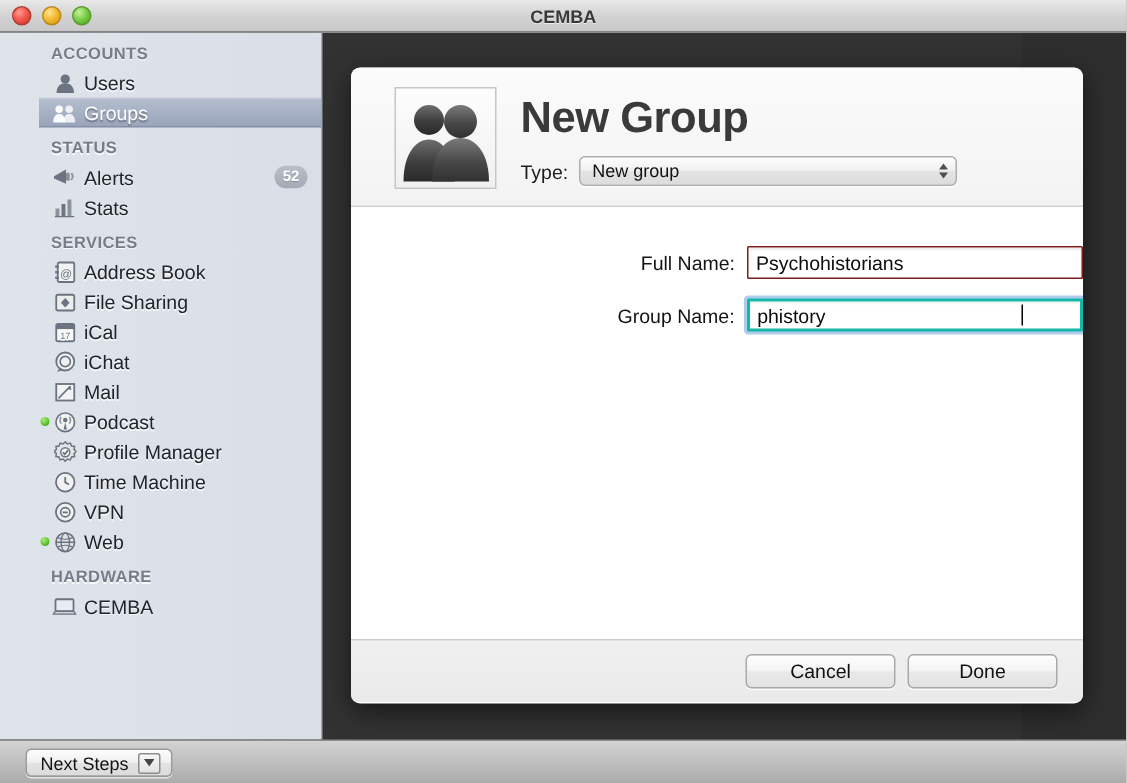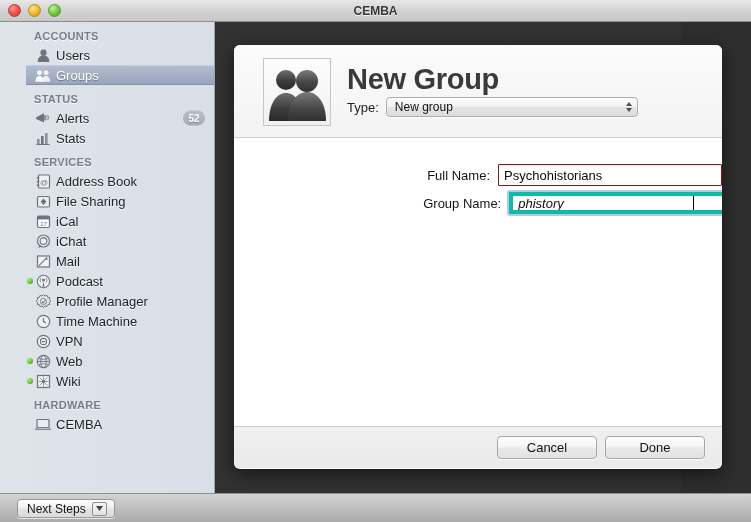--- a/index.html
+++ b/index.html
@@ -146,21 +146,21 @@
     border: 1px solid #c6c6c6;
     box-sizing: border-box;
   }
   .sheet-title {
     position: absolute; left: 113px; top: 18px;
     font-size: 29px; font-weight: bold;
     color: #3a3a3a;
     letter-spacing: -0.3px;
   }
   .type-row {
-    position: absolute; left: 113px; top: 52px;
+    position: absolute; left: 113px; top: 59px;
     display: flex; align-items: center;
   }
   .type-label {
     font-size: 13px; color: #1d1d1d;
     margin-right: 7px;
   }
   .popup {
     position: relative;
     width: 252px; height: 20px;
     background: linear-gradient(to bottom, #fdfdfd 0%, #f0f0f0 48%, #e4e4e4 52%, #dcdcdc 100%);
@@ -215,23 +215,22 @@
     background: #ffffff;
     font-family: "Liberation Sans", sans-serif;
     font-size: 13px;
     color: #0c0c0c;
     padding: 0 5px;
     border-radius: 1px;
     box-shadow: inset 0 1px 2px rgba(0,0,0,0.12);
     outline: none;
   }
   .field-input.focused {
-    border: 4px solid #14b8a6;
+    border: 2px solid #14b8a6;
     box-shadow: 0 0 0 2px rgba(110,160,218,0.55), inset 0 1px 2px rgba(0,0,0,0.08);
-    font-style: italic;
   }
   .caret {
     position: absolute;
     width: 1px; height: 14px;
     background: #000;
     left: 447px;
     top: 4px;
   }
 
   .sheet-foot {
@@ -446,31 +445,20 @@
           <span class="sb-dot"></span>
           <span class="sb-icon">
             <svg width="15" height="15" viewBox="0 0 15 15">
               <circle cx="7.5" cy="7.5" r="6.2" fill="#dfe3e6" stroke="#6b7480" stroke-width="1.1"></circle>
               <ellipse cx="7.5" cy="7.5" rx="2.8" ry="6.2" fill="none" stroke="#6b7480" stroke-width="0.9"></ellipse>
               <path d="M1.4 7.5 H13.6" stroke="#6b7480" stroke-width="0.9"></path>
               <path d="M2.6 4.4 q4.9 2.2 9.8 0 M2.6 10.6 q4.9-2.2 9.8 0" stroke="#6b7480" stroke-width="0.8" fill="none"></path>
             </svg>
           </span>
           <span class="sb-label">Web</span>
-        </div>
-        <div class="sb-row">
-          <span class="sb-dot"></span>
-          <span class="sb-icon">
-            <svg width="15" height="15" viewBox="0 0 15 15">
-              <rect x="1.5" y="1.5" width="12" height="12" fill="#f2f2f2" stroke="#6b7480" stroke-width="1.2"></rect>
-              <path d="M3.5 3.5 L11.5 11.5 M11.5 3.5 L3.5 11.5 M7.5 2.5 V12.5 M2.5 7.5 H12.5" stroke="#8a929c" stroke-width="0.9"></path>
-              <circle cx="7.5" cy="7.5" r="1.6" fill="#6b7480"></circle>
-            </svg>
-          </span>
-          <span class="sb-label">Wiki</span>
         </div>
         <div class="sb-header">HARDWARE</div>
         <div class="sb-row">
           <span class="sb-icon">
             <svg width="16" height="13" viewBox="0 0 16 13">
               <rect x="2" y="1.5" width="12" height="8" rx="0.8" fill="#e9edf1" stroke="#6b7480" stroke-width="1.2"></rect>
               <path d="M0.5 11.4 H15.5 L14.2 9.6 H1.8 Z" fill="#cfd5dc" stroke="#6b7480" stroke-width="0.9"></path>
             </svg>
           </span>
           <span class="sb-label">CEMBA</span>
@@ -517,21 +505,21 @@
             </span>
           </div>
         </div>
       </div>
 
       <div class="sheet-body">
         <div class="field-row" style="top:26px;">
           <span class="field-label">Full Name:</span>
           <input class="field-input" type="text" value="Psychohistorians" style="">
         </div>
-        <div class="field-row" style="top:54px;margin-left:12px;">
+        <div class="field-row" style="top:61px;">
           <span class="field-label">Group Name:</span>
           <input class="field-input focused" type="text" value="phistory" style="">
           <span class="caret"></span>
         </div>
       </div>
 
       <div class="sheet-foot">
         <div class="btn btn-done">Done</div>
         <div class="btn btn-cancel">Cancel</div>
       </div>

